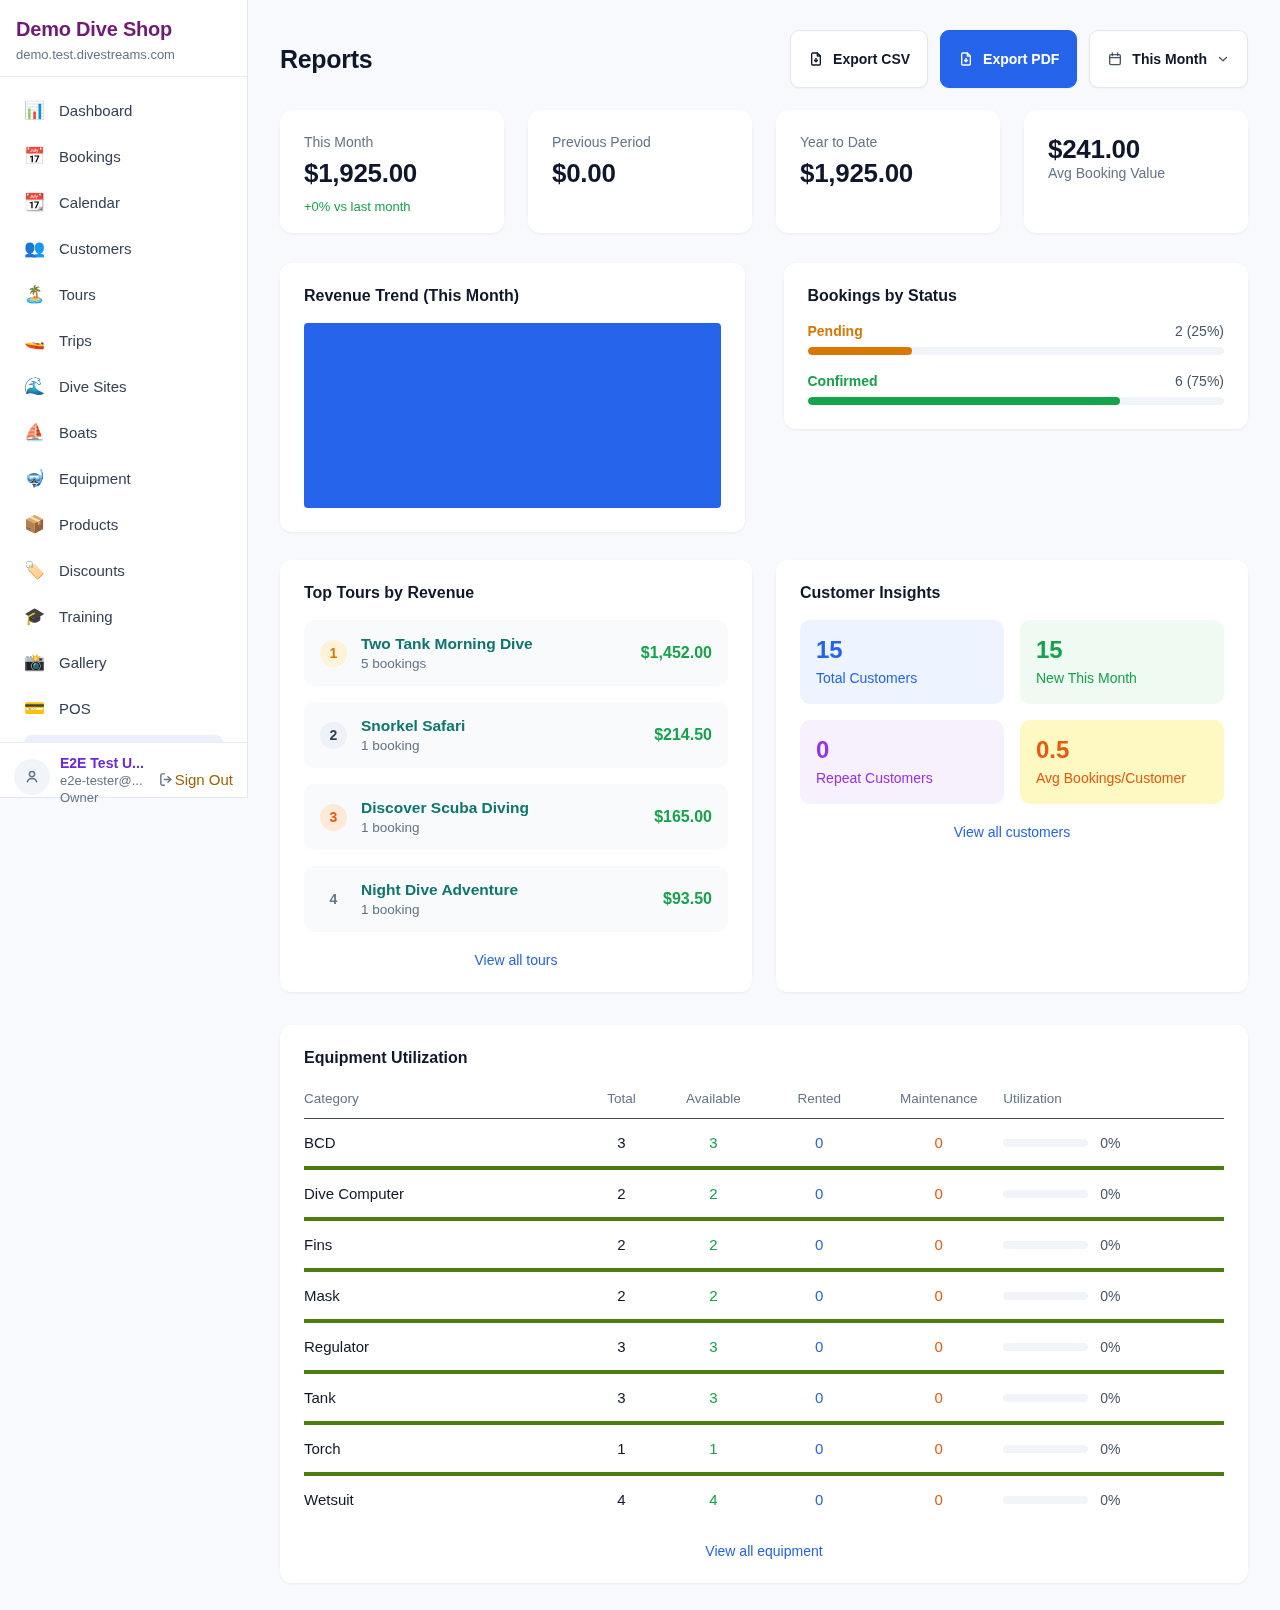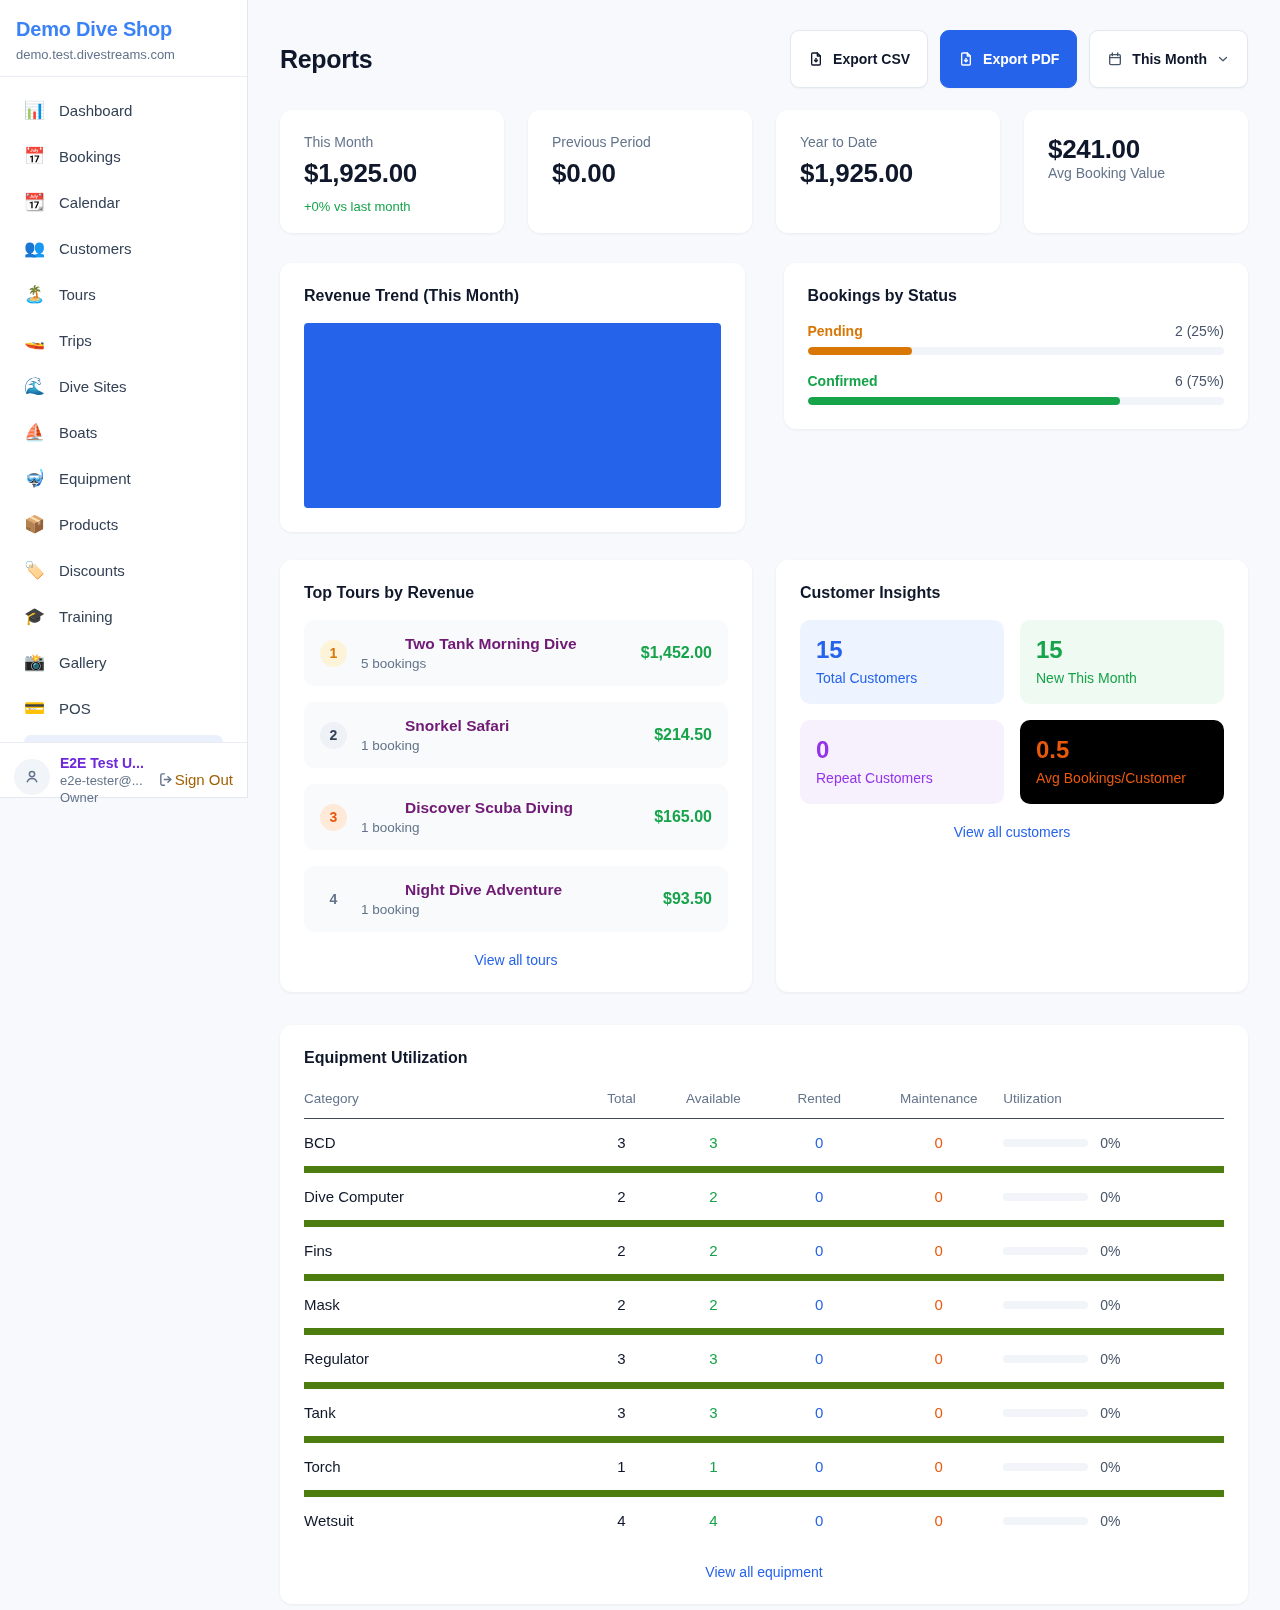--- a/index.html
+++ b/index.html
@@ -11,21 +11,21 @@
     position:relative;
     min-height:1610px;
   }
   
   .sidebar {
     position:absolute; top:0; left:0; width:248px; height:798px;
     background:#ffffff; border-right:1px solid #e2e8f0; border-bottom:1px solid #e2e8f0;
     display:flex; flex-direction:column;
   }
   .sb-head { padding:18px 16px 14px; border-bottom:1px solid #e9edf3; }
-  .sb-title { color:#3b82f6; font-size:20px; font-weight:bold; letter-spacing:-0.2px; }
+  .sb-title { color:#701a75; font-size:20px; font-weight:bold; letter-spacing:-0.2px; }
   .sb-domain { color:#64748b; font-size:13px; margin-top:6px; }
   .nav { padding:14px 12px 0; flex:1; }
   .nav-item {
     display:flex; align-items:center; gap:13px;
     padding:9px 12px; margin-bottom:8px; border-radius:8px;
     font-size:15px; color:#334155; cursor:pointer;
   }
   .nico { font-size:17px; width:22px; text-align:center;
     font-family:"DejaVu Sans","Liberation Sans",sans-serif; }
   .nav-partial { height:7px; margin:2px 12px 0; background:#eaf1fd; border-radius:8px 8px 0 0; }
@@ -93,44 +93,44 @@
   .rank {
     width:27px; height:27px; border-radius:50%; flex:0 0 27px;
     display:flex; align-items:center; justify-content:center;
     font-size:14px; font-weight:bold;
   }
   .rank.r1 { background:#fdf3d8; color:#d97706; }
   .rank.r2 { background:#eef1f5; color:#334155; }
   .rank.r3 { background:#ffe9d8; color:#ea580c; }
   .rank.r4 { background:transparent; color:#64748b; }
   .tour-info { flex:1; min-width:0; }
-  .tour-name { font-size:15.5px; font-weight:bold; color:#701a75;margin-left:44px; }
+  .tour-name { font-size:15.5px; font-weight:bold; color:#0f766e; }
   .tour-sub { font-size:13.5px; color:#64748b; margin-top:3px; }
   .tour-amt { font-size:16px; font-weight:bold; color:#16a34a; white-space:nowrap; }
   .view-link {
     display:block; text-align:center; color:#2563eb; font-size:14px;
     margin-top:20px; text-decoration:none; cursor:pointer;
   }
   .insights-grid { display:grid; grid-template-columns:1fr 1fr; gap:16px; margin-top:18px; }
   .tile { border-radius:10px; padding:16px 16px 18px; }
   .tile-num { font-size:24px; font-weight:800; }
   .tile-label { font-size:14px; margin-top:6px; }
   .tile.t-blue { background:#edf4ff; } .tile.t-blue .tile-num, .tile.t-blue .tile-label { color:#2563eb; }
   .tile.t-green { background:#effaf2; } .tile.t-green .tile-num, .tile.t-green .tile-label { color:#16a34a; }
   .tile.t-purple { background:#f7f0fd; } .tile.t-purple .tile-num, .tile.t-purple .tile-label { color:#9333ea; }
-  .tile.t-orange { background:#000000; } .tile.t-orange .tile-num, .tile.t-orange .tile-label { color:#ea580c; }
+  .tile.t-orange { background:#fef9c3; } .tile.t-orange .tile-num, .tile.t-orange .tile-label { color:#ea580c; }
   
   .equip { margin-top:33px; }
   .eq-table { width:100%; border-collapse:collapse; margin-top:16px; }
   .eq-table th {
     font-size:13.5px; font-weight:normal; color:#64748b; text-align:left;
     padding:8px 0 12px; border-bottom:1px solid #3f4a5c;
   }
   .eq-table td { font-size:15px; padding:15px 0; color:#0f172a; }
-  .eq-table tbody tr + tr td { border-top:7px solid #4d7c0f; }
+  .eq-table tbody tr + tr td { border-top:4px solid #4d7c0f; }
   .eq-table .c { text-align:center; }
   .eq-table th.c { text-align:center; }
   .eq-table td.avail { color:#16a34a; }
   .eq-table td.rent { color:#2563eb; }
   .eq-table td.maint { color:#ea580c; }
   .util-cell { display:flex; align-items:center; gap:12px; }
   .util-track { width:85px; height:8px; background:#f1f5f9; border-radius:99px; overflow:hidden; }
   .util-fill { height:100%; background:#cbd5e1; border-radius:99px; }
   .util-pct { font-size:14px; color:#475569; }
   .col-cat { width:30%; } .col-total { width:9%; } .col-avail { width:11%; }

